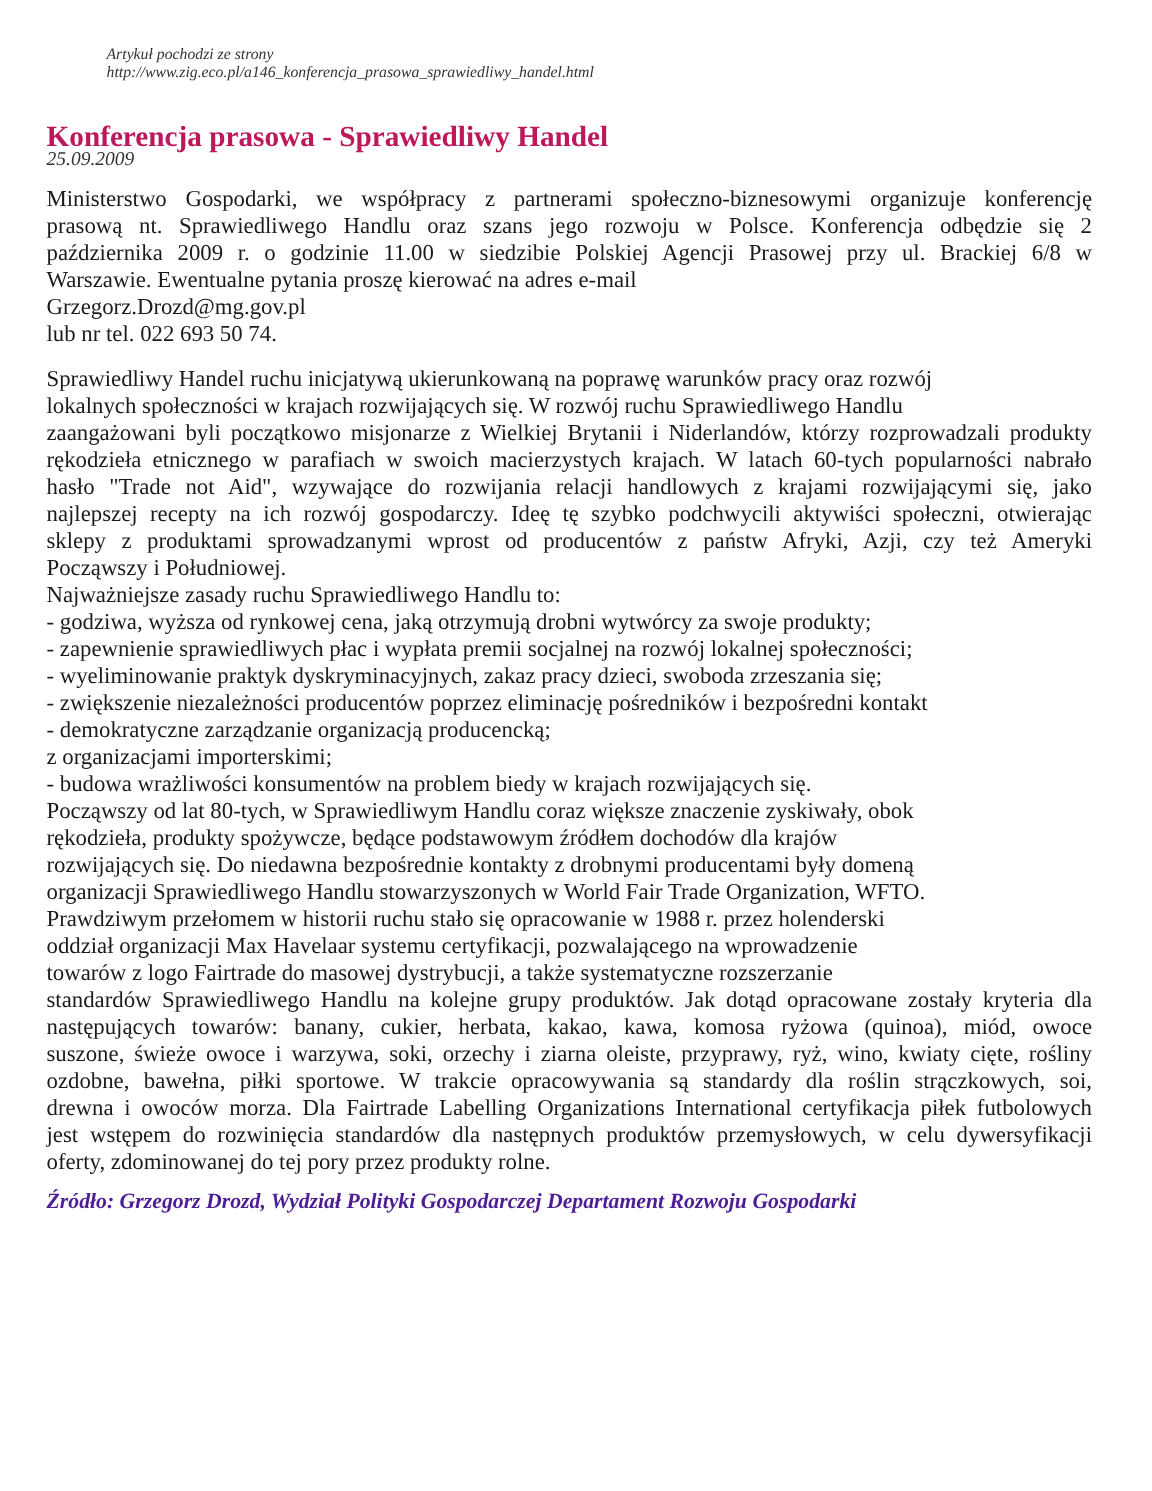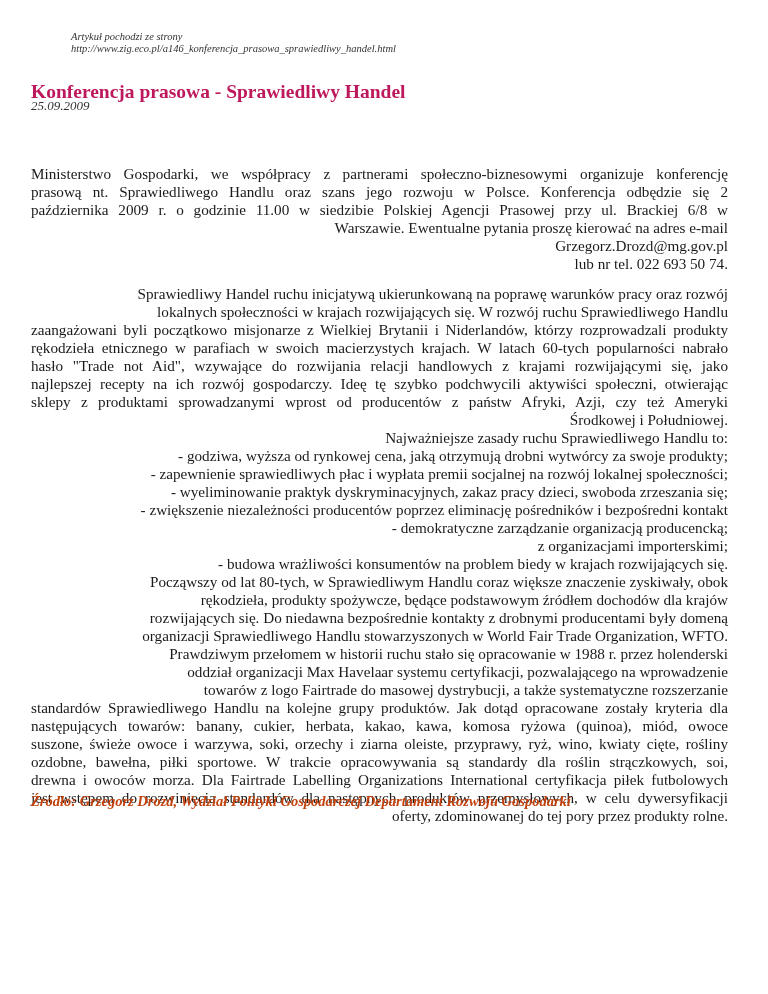--- a/index.html
+++ b/index.html
@@ -4,27 +4,27 @@
 <style>
   html, body { margin: 0; padding: 0; background: #ffffff; }
   body { width: 768px; height: 994px; position: relative; overflow: hidden;
          font-family: "Liberation Serif", "DejaVu Serif", serif; color: #1a1a1a; }
   .page { position: absolute; left: 31px; top: 0; width: 697px; }
   .source-header { position: absolute; top: 31px; left: 0; font-size: 10.5px; line-height: 11.5px;
                    font-style: italic; color: #333; white-space: nowrap; margin-left: 40px; }
   .title { position: absolute; top: 81px; left: 0; font-size: 19.5px; font-weight: bold; line-height: 21px;
            white-space: nowrap; color: #be185d; }
   .date { position: absolute; top: 100px; left: 0; font-size: 13px; font-style: italic; color: #333; line-height: 11px; }
-  .body { position: absolute; left: 0; width: 697px; font-size: 15.2px; line-height: 18px; margin-top: 41px; }
+  .body { position: absolute; left: 0; width: 697px; font-size: 15.2px; line-height: 18px; }
   .intro { top: 124px; }
   .main { top: 244px; }
-  .line { display: block; white-space: nowrap; text-align: right; }
+  .line { display: block; white-space: nowrap; }
   .j { text-align: justify; text-align-last: justify; white-space: normal; }
   .footer-source { position: absolute; top: 793px; left: 0; font-size: 14.5px; font-weight: bold; font-style: italic;
-                   white-space: nowrap; color: #c2410c; }
+                   white-space: nowrap; color: #4c1d95; }
 </style>
 </head>
 <body>
 
 <div class="page">
   <div class="source-header">
     <div>Artykuł pochodzi ze strony</div>
     <div>http://www.zig.eco.pl/a146_konferencja_prasowa_sprawiedliwy_handel.html</div>
   </div>
 
@@ -44,21 +44,21 @@
 
   <div class="body main">
     <div id="body-lines">
         <span class="line">Sprawiedliwy Handel ruchu inicjatywą ukierunkowaną na poprawę warunków pracy oraz rozwój</span>
         <span class="line">lokalnych społeczności w krajach rozwijających się. W rozwój ruchu Sprawiedliwego Handlu</span>
         <span class="line j">zaangażowani byli początkowo misjonarze z Wielkiej Brytanii i Niderlandów, którzy rozprowadzali produkty</span>
         <span class="line j">rękodzieła etnicznego w parafiach w swoich macierzystych krajach. W latach 60-tych popularności nabrało</span>
         <span class="line j">hasło "Trade not Aid", wzywające do rozwijania relacji handlowych z krajami rozwijającymi się, jako</span>
         <span class="line j">najlepszej recepty na ich rozwój gospodarczy. Ideę tę szybko podchwycili aktywiści społeczni, otwierając</span>
         <span class="line j">sklepy z produktami sprowadzanymi wprost od producentów z państw Afryki, Azji, czy też Ameryki</span>
-        <span class="line">Środkowej i Południowej.</span>
+        <span class="line">Począwszy i Południowej.</span>
         <span class="line">Najważniejsze zasady ruchu Sprawiedliwego Handlu to:</span>
         <span class="line">- godziwa, wyższa od rynkowej cena, jaką otrzymują drobni wytwórcy za swoje produkty;</span>
         <span class="line">- zapewnienie sprawiedliwych płac i wypłata premii socjalnej na rozwój lokalnej społeczności;</span>
         <span class="line">- wyeliminowanie praktyk dyskryminacyjnych, zakaz pracy dzieci, swoboda zrzeszania się;</span>
         <span class="line">- zwiększenie niezależności producentów poprzez eliminację pośredników i bezpośredni kontakt</span>
         <span class="line">- demokratyczne zarządzanie organizacją producencką;</span>
         <span class="line">z organizacjami importerskimi;</span>
         <span class="line">- budowa wrażliwości konsumentów na problem biedy w krajach rozwijających się.</span>
         <span class="line">Począwszy od lat 80-tych, w Sprawiedliwym Handlu coraz większe znaczenie zyskiwały, obok</span>
         <span class="line">rękodzieła, produkty spożywcze, będące podstawowym źródłem dochodów dla krajów</span>

